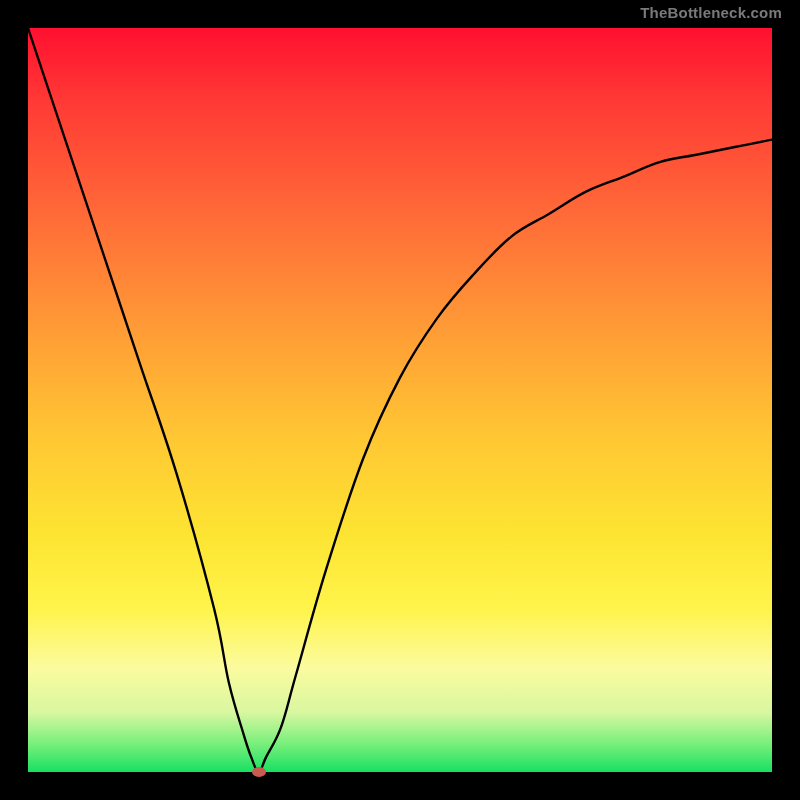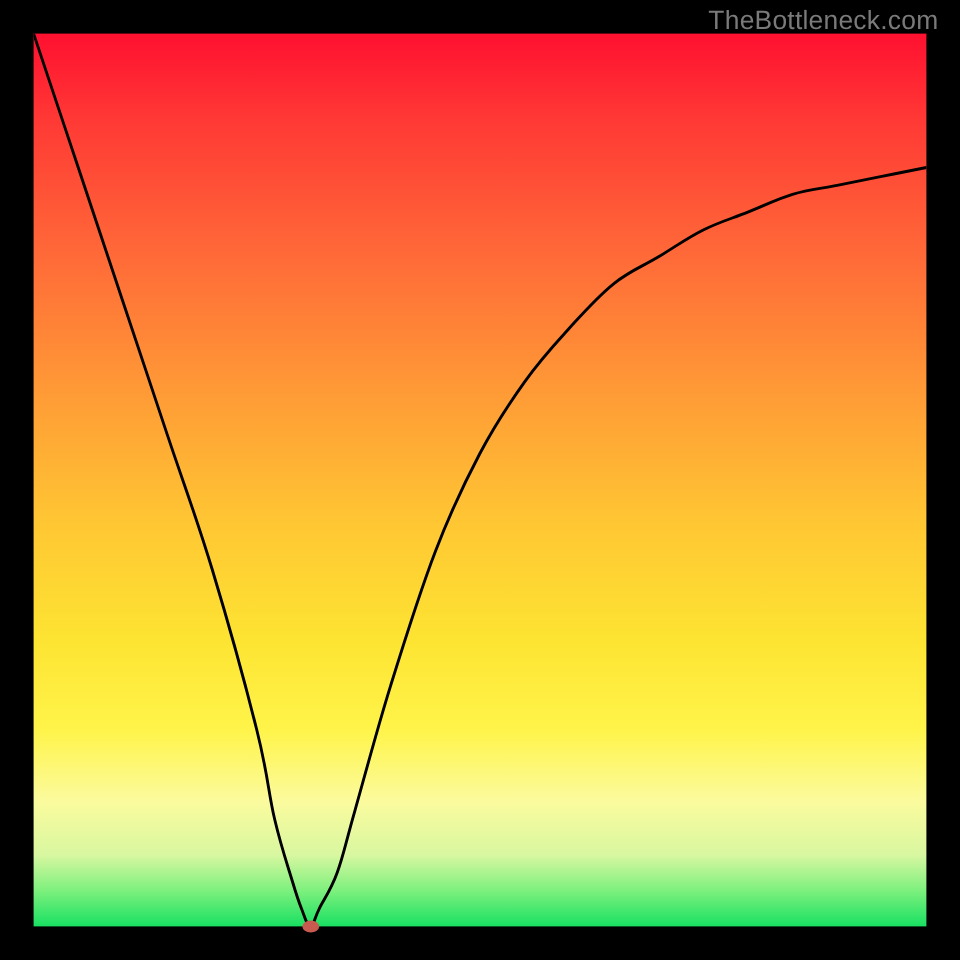--- a/index.html
+++ b/index.html
@@ -15,22 +15,22 @@
     position: relative;
     width: 800px;
     height: 800px;
     background: #000;
   }
   .watermark {
     position: absolute;
     top: 4px;
     right: 18px;
     color: #7a7a7a;
-    font-size: 22px;
-    font-weight: 400;
+    font-size: 15px;
+    font-weight: 700;
     letter-spacing: 0.2px;
     z-index: 5;
   }
   .plot-area {
     position: absolute;
     left: 28px;
     top: 28px;
     width: 744px;
     height: 744px;
     

